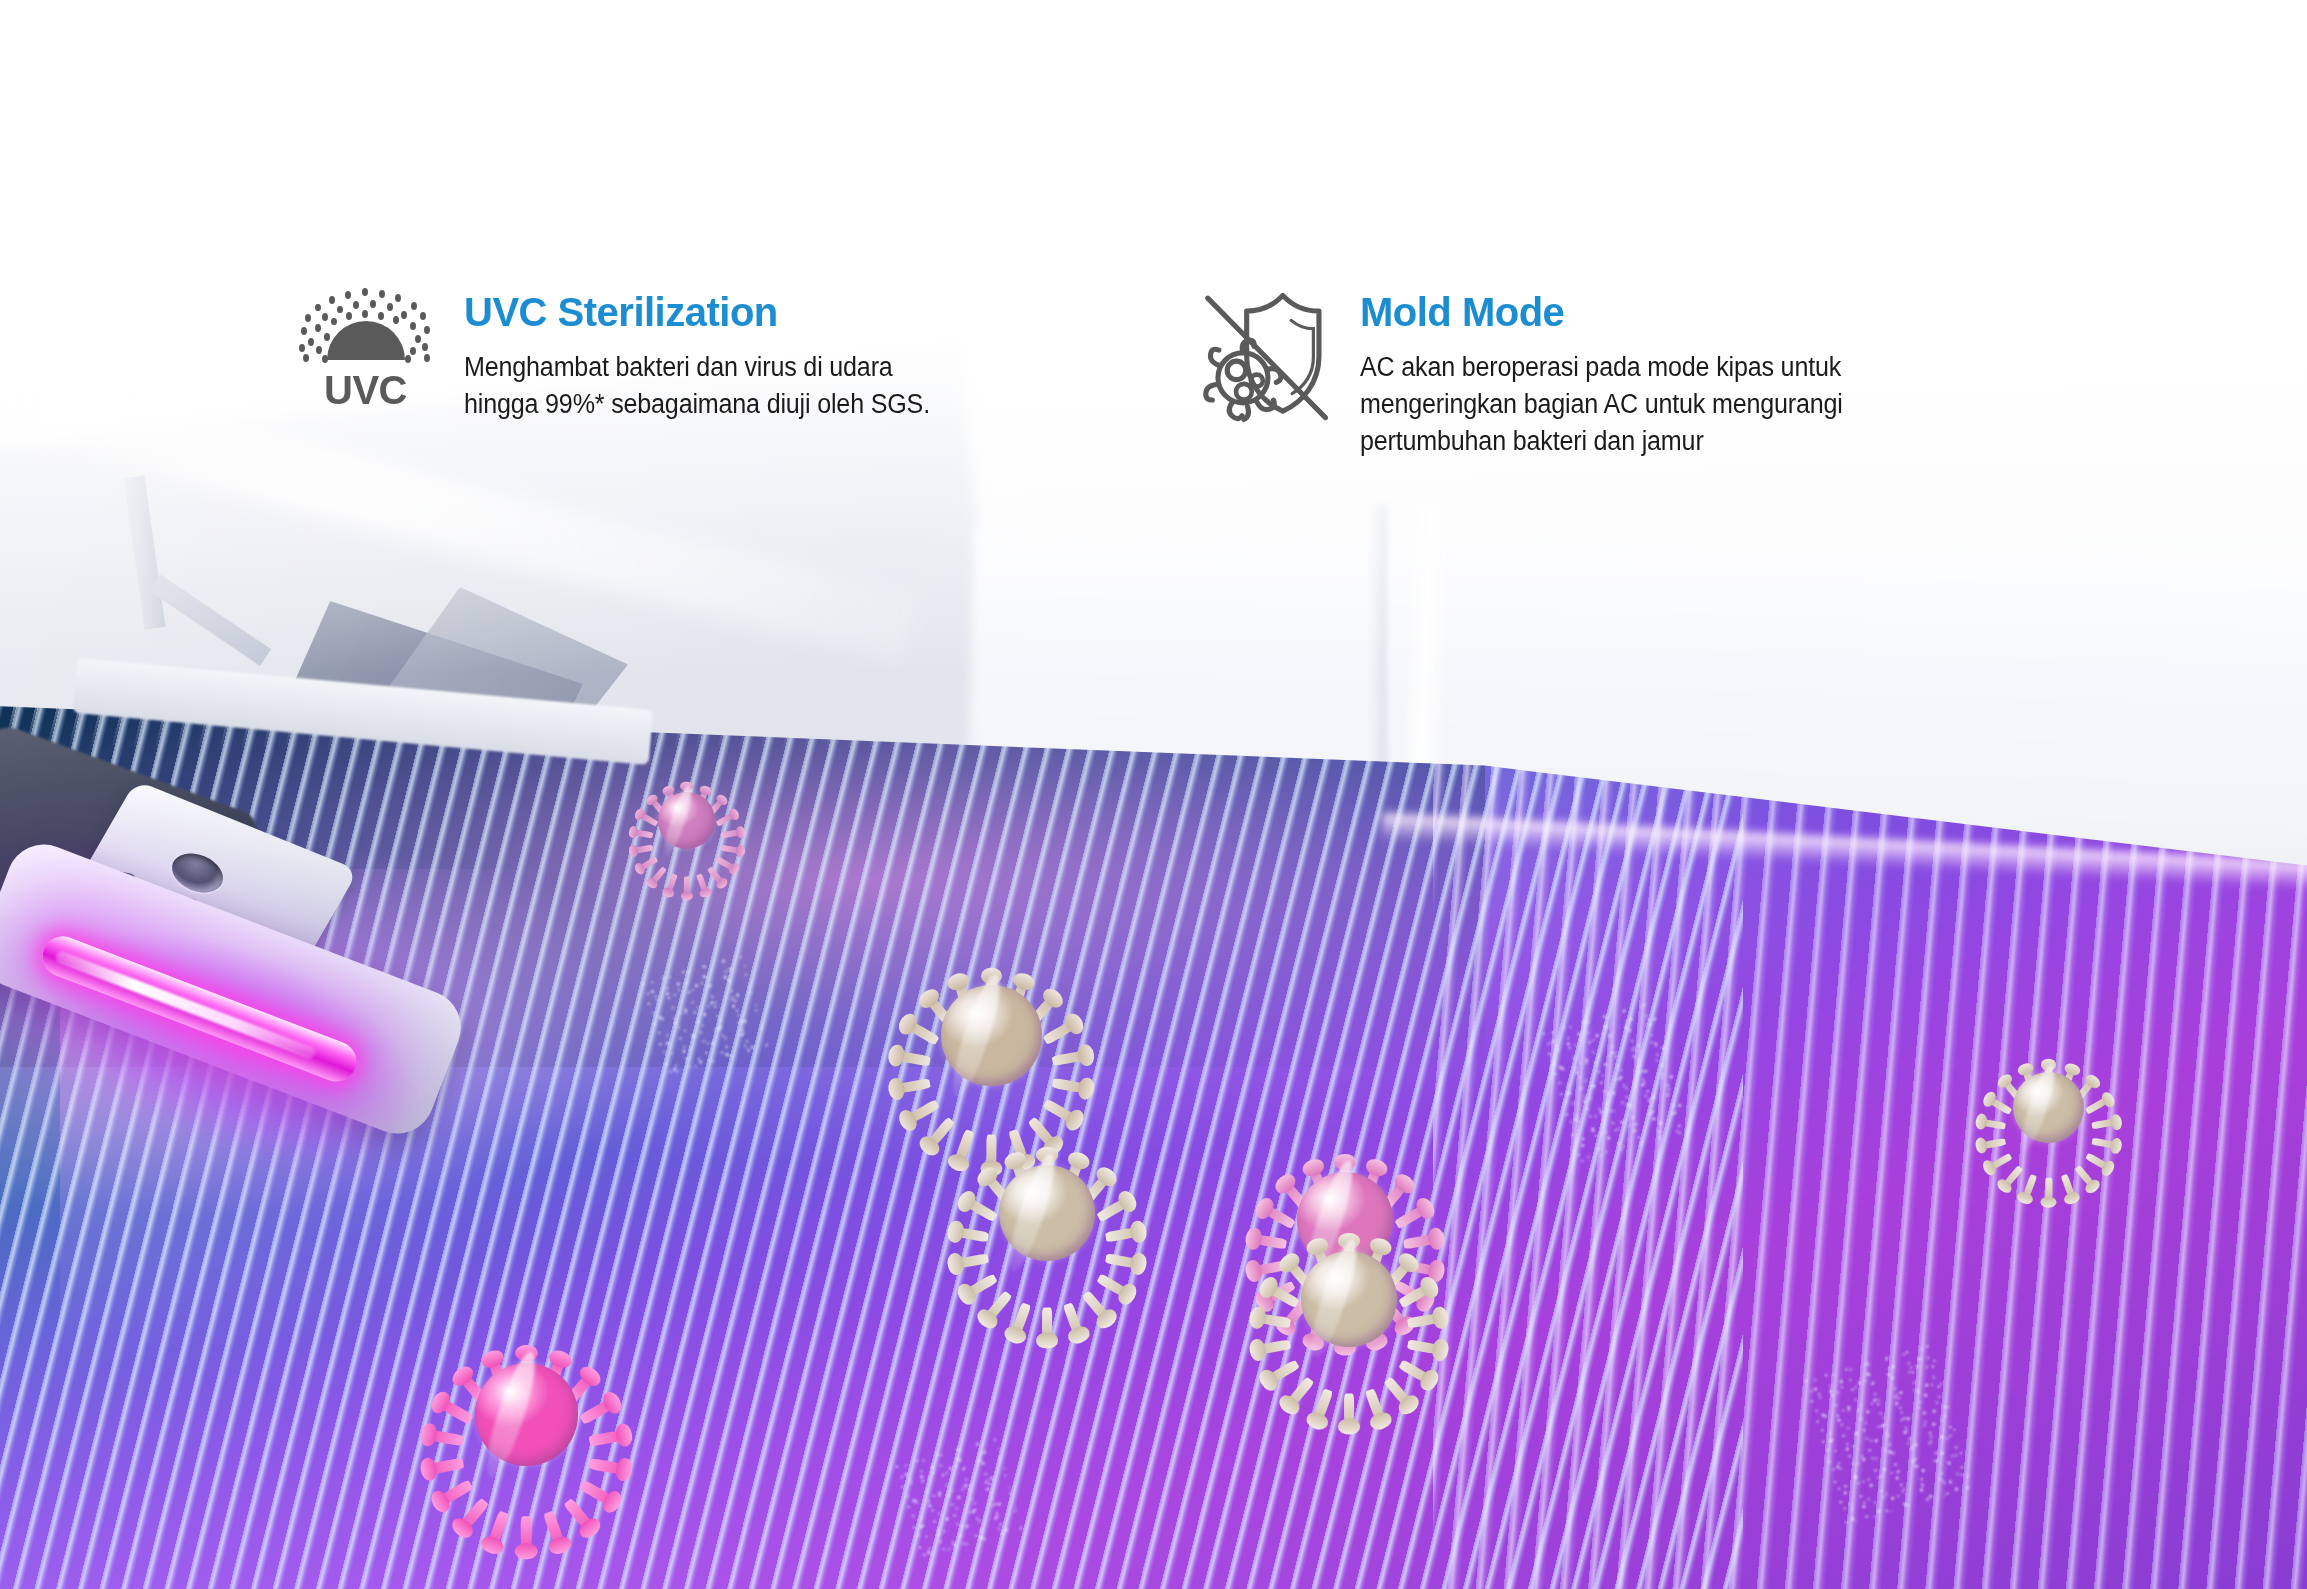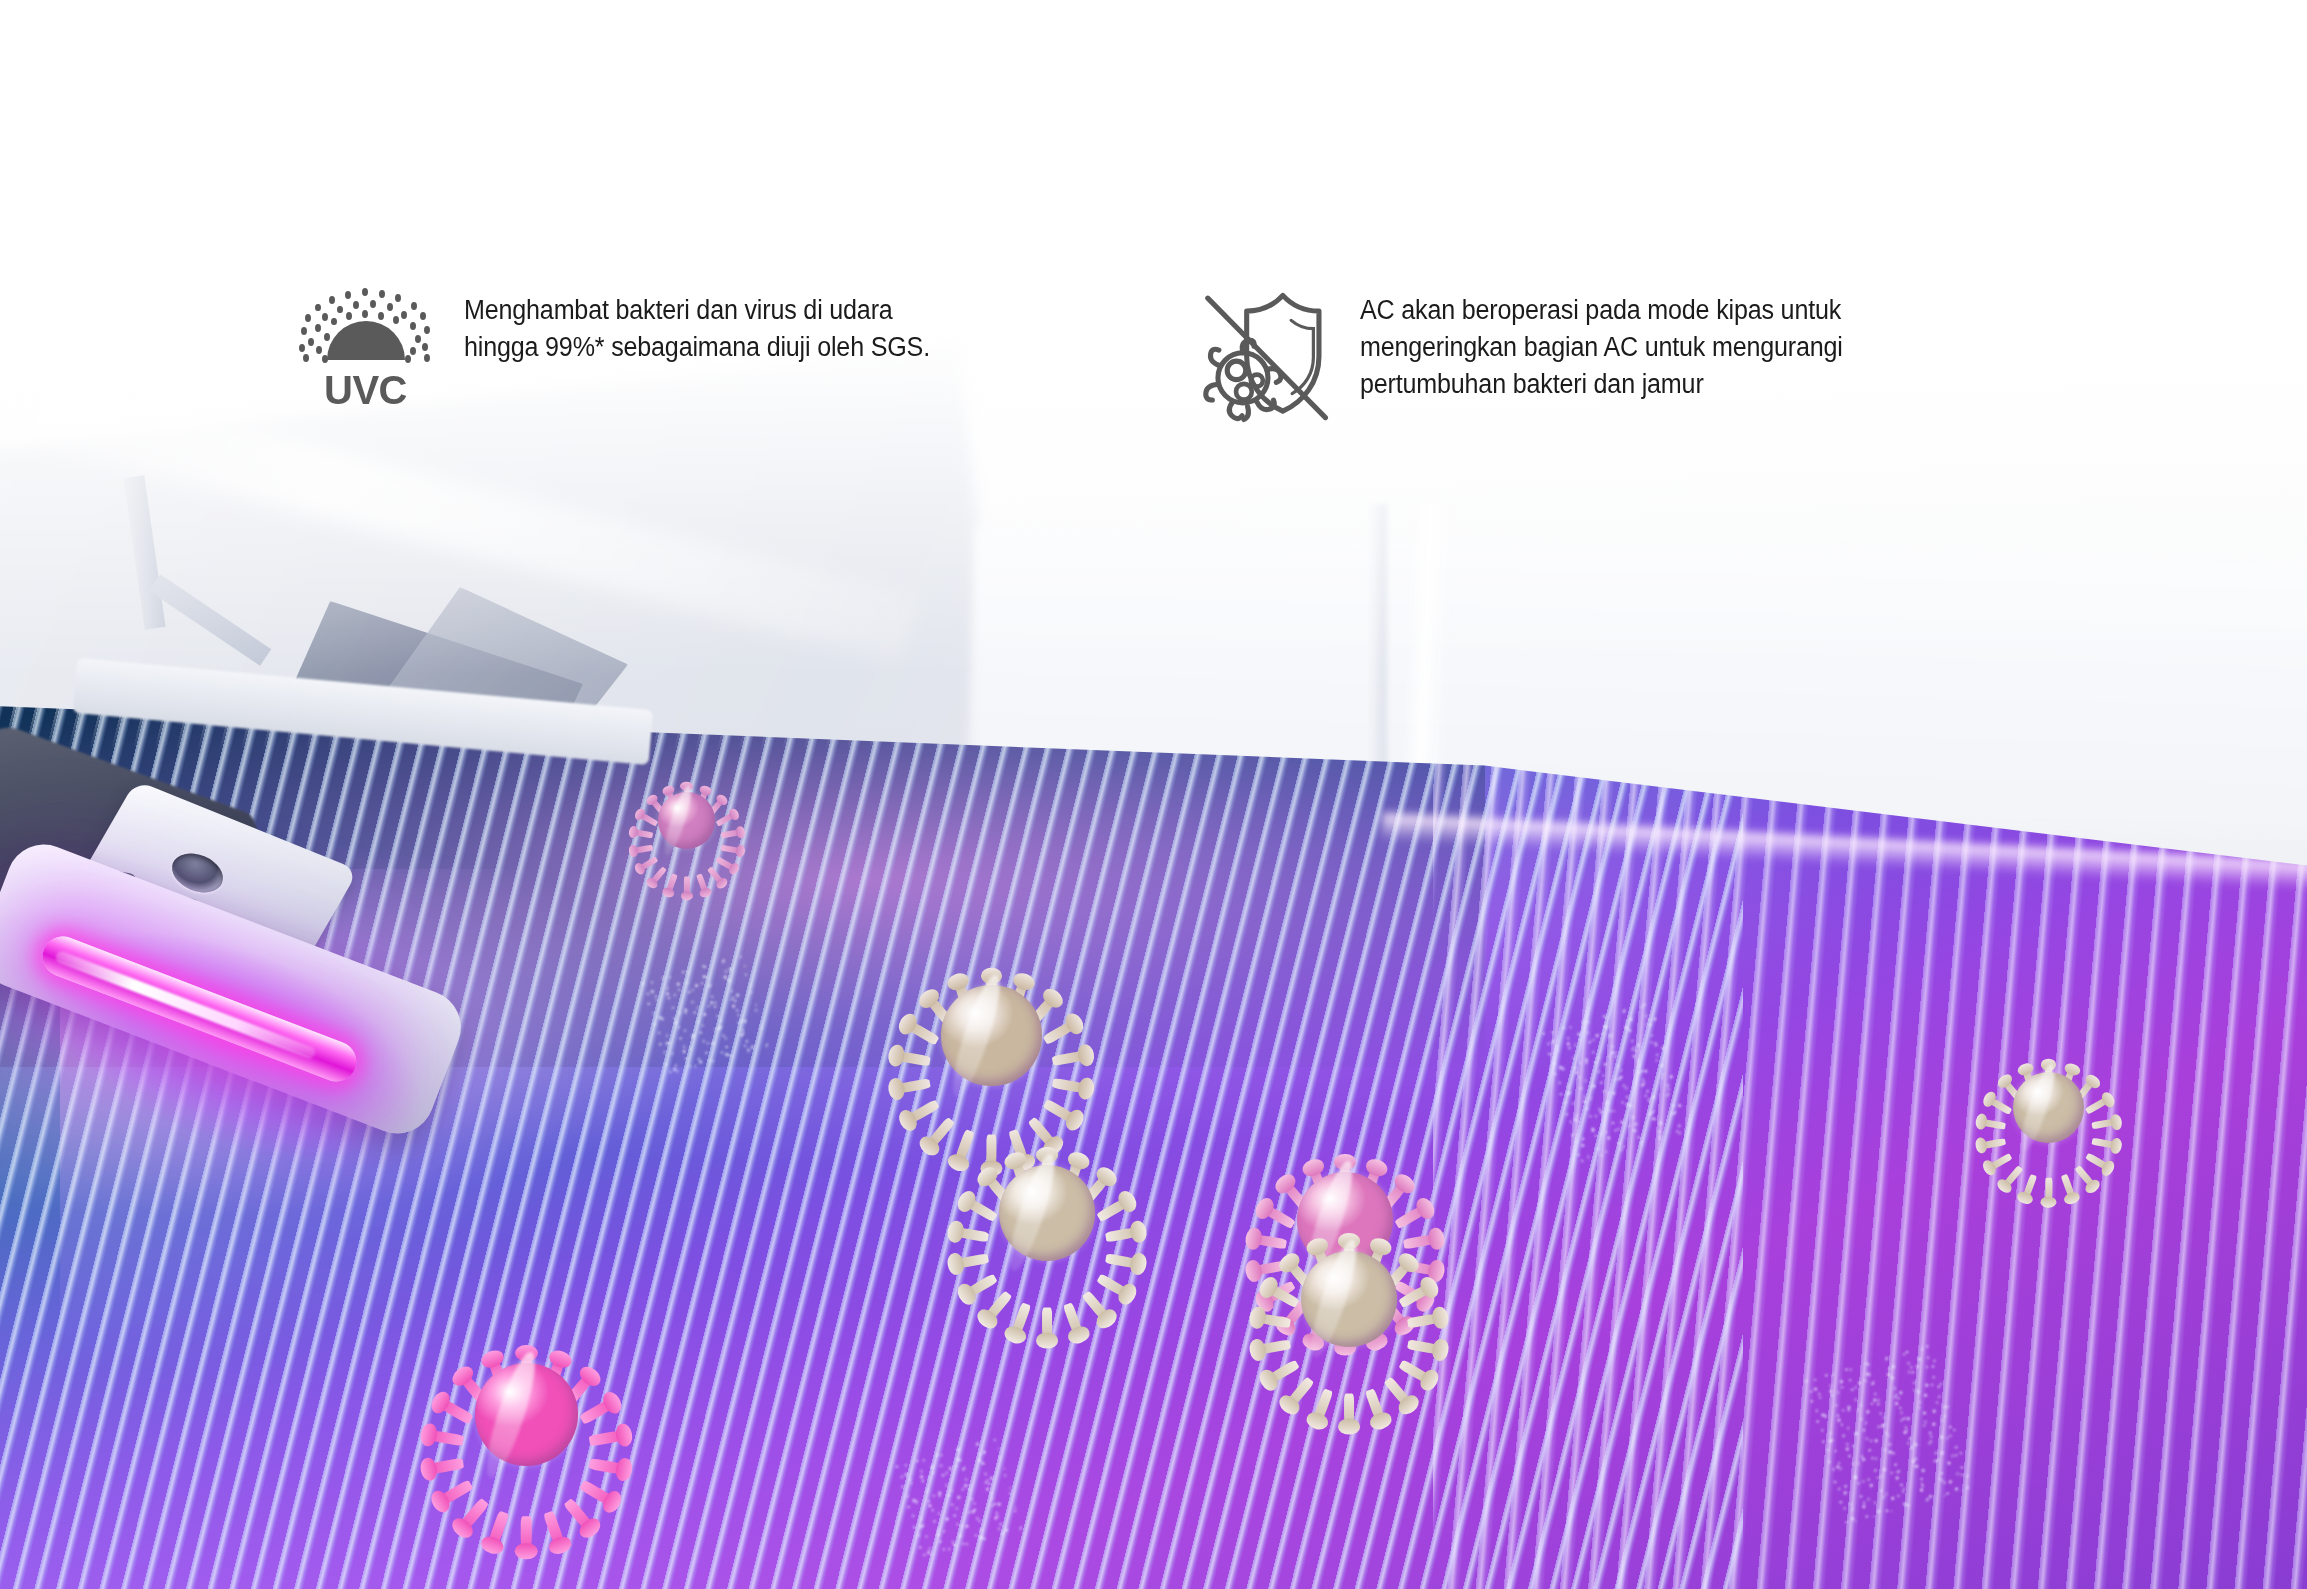--- a/index.html
+++ b/index.html
@@ -666,20 +666,21 @@
           <b style="left:114px;top:60px"></b>
             <b style="left:7.4px;top:67px"></b>
             <b style="left:26px;top:68px"></b>
           <b style="left:109px;top:68px"></b>
             <b style="left:128px;top:67px"></b>
         </div>
         <div class="uvc-dome"></div>
         <div class="uvc-label">UVC</div>
       </div>
       <div class="ftext">
+        <p class="fheading">UVC Sterilization</p>
         <p class="fbody">Menghambat bakteri dan virus di udara hingga 99%* sebagaimana diuji oleh SGS.</p>
       </div>
     </div>
 
     <div class="feature mold">
       <div class="ficon">
         <svg class="mold-svg" width="139" height="139" viewBox="0 0 300 300" fill="none" aria-hidden="true">
 
           <path d="M196 18 C176 40 148 52 118 52 L118 150 C118 206 152 248 196 268 C240 248 274 206 274 150 L274 52 C244 52 216 40 196 18 Z" stroke="#5a5a5a" stroke-width="11" fill="none" stroke-linejoin="round"></path>
 
@@ -695,19 +696,20 @@
           <path d="M56 210 q-24 2 -26 18 q-2 16 14 16" stroke="#5a5a5a" stroke-width="11" fill="none" stroke-linecap="round"></path>
           <path d="M88 248 q-14 18 -2 30 q12 12 22 0" stroke="#5a5a5a" stroke-width="11" fill="none" stroke-linecap="round"></path>
           <path d="M140 248 q10 20 26 16 q16 -4 10 -20" stroke="#5a5a5a" stroke-width="11" fill="none" stroke-linecap="round"></path>
           <path d="M162 178 q22 -6 28 8 q6 14 -8 20" stroke="#5a5a5a" stroke-width="11" fill="none" stroke-linecap="round"></path>
           <path d="M120 258 q6 22 -8 28" stroke="#5a5a5a" stroke-width="11" fill="none" stroke-linecap="round"></path>
 
           <path d="M34 24 L288 282" stroke="#5a5a5a" stroke-width="11" stroke-linecap="round"></path>
         </svg>
       </div>
       <div class="ftext">
+        <p class="fheading">Mold Mode</p>
         <p class="fbody">AC akan beroperasi pada mode kipas untuk mengeringkan bagian AC untuk mengurangi pertumbuhan bakteri dan jamur</p>
       </div>
     </div>
 
   </div>
 </div>
 
 
 </body></html>

